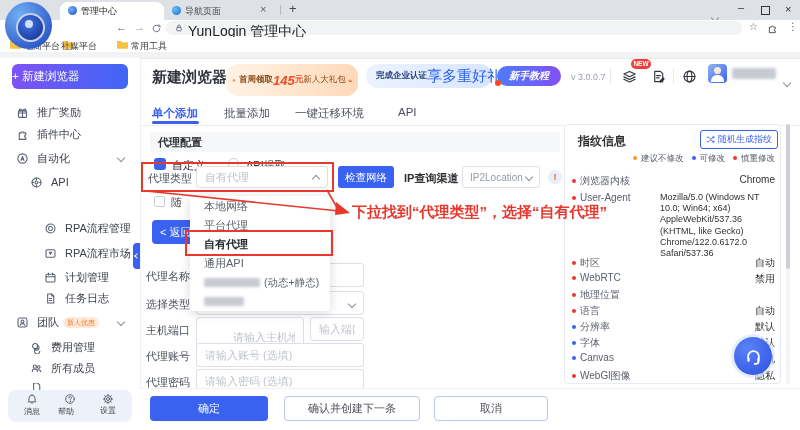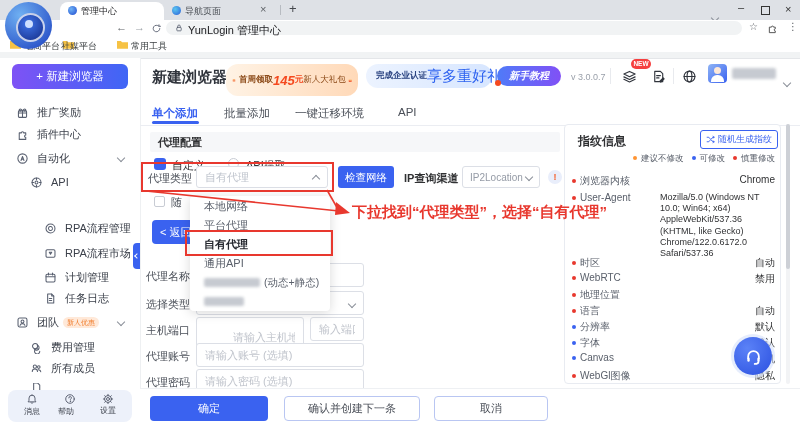--- a/index.html
+++ b/index.html
@@ -51,21 +51,21 @@
         <path d="M12.8 8a4.8 4.8 0 11-1.4-3.4M11.6 2.6v2.2h2.2"></path>
       </svg>
   </div>
   <div class="abs" style="left:166px;top:21px;width:576px;height:14px;background:#f1f3f4;border-radius:7px;cursor:text"></div>
   <div class="abs" style="left:174px;top:23px">
     <svg width="10" height="10" viewBox="0 0 16 16" class="ico">
         <rect x="4.5" y="7" width="7" height="5.5" rx="1"></rect>
         <path d="M6 7V5.2a2 2 0 014 0V7"></path>
       </svg>
   </div>
-  <div class="abs" style="left:188px;top:23px;font-size:11px;color:#202124">YunLogin 管理中心</div>
+  <div class="abs" style="left:188px;top:23px;font-size:14px;color:#202124">YunLogin 管理中心</div>
   <div class="abs" style="left:749px;top:21px;font-size:10px;color:#5f6368;cursor:pointer">☆</div>
   <div class="abs" style="left:767px;top:23px;cursor:pointer">
     <svg width="11" height="11" viewBox="0 0 16 16" class="ico" style="stroke:#444">
         <path d="M4 6h2.5a1.5 1.5 0 113 0H12v2.5a1.5 1.5 0 100 3V14H4z"></path>
       </svg>
   </div>
   <div class="abs" style="left:788px;top:21px;font-size:10px;color:#5f6368;cursor:pointer">⋮</div>
 
   <div class="abs" style="left:0;top:37px;width:800px;height:15px;background:#fff;border-bottom:1px solid #eceef0"></div>
   <div class="abs" style="left:10px;top:40px">
@@ -89,21 +89,21 @@
 
   <div class="abs" style="left:0;top:52px;width:800px;height:6px;background:#f1f3f4;border-bottom:1px solid #e4e6e9"></div>
 
   <div class="abs" style="left:5px;top:2px;width:47px;height:47px;border-radius:50%;background:radial-gradient(circle at 32% 28%,#6fb0f2,#1b3fc0)">
     <div style="position:absolute;left:11px;top:11px;width:25px;height:25px;border-radius:50%;background:radial-gradient(circle at 40% 35%,#3f74e8,#142c86);border:2px solid rgba(255,255,255,.75)"></div>
     <div style="position:absolute;left:20px;top:18px;width:8px;height:8px;border-radius:50%;background:#cfe0ff"></div>
   </div>
 
   <div class="abs" style="left:0;top:58px;width:140px;height:372px;background:#fff;border-right:1px solid #eef0f2"></div>
 
-  <div class="abs" style="left:12px;top:64px;width:116px;height:25px;border-radius:6px;background:linear-gradient(90deg,#7e52f5,#3f66f5);color:#fff;font-size:11.5px;text-align:center;line-height:25px;cursor:pointer">+ 新建浏览器</div>
+  <div class="abs" style="left:12px;top:64px;width:116px;height:25px;border-radius:6px;background:linear-gradient(90deg,#7e52f5,#3f66f5);color:#fff;font-size:11.5px;line-height:25px;cursor:pointer">+ 新建浏览器</div>
 
   <div class="sideitem" style="left:16px;top:104px">
     <svg width="13" height="13" viewBox="0 0 16 16" class="ico">
         <rect x="3" y="6" width="10" height="8" rx="1"></rect>
         <path d="M3 8.5h10M8 6v8M5.5 6C4 6 3.5 4.6 4.6 4c1-.6 2.4.5 3.4 2 1-1.5 2.4-2.6 3.4-2 1.1.6.6 2-0.9 2"></path>
       </svg>
     <span>推广奖励</span>
   </div>
   <div class="sideitem" style="left:16px;top:126px">
     <svg width="13" height="13" viewBox="0 0 16 16" class="ico">

